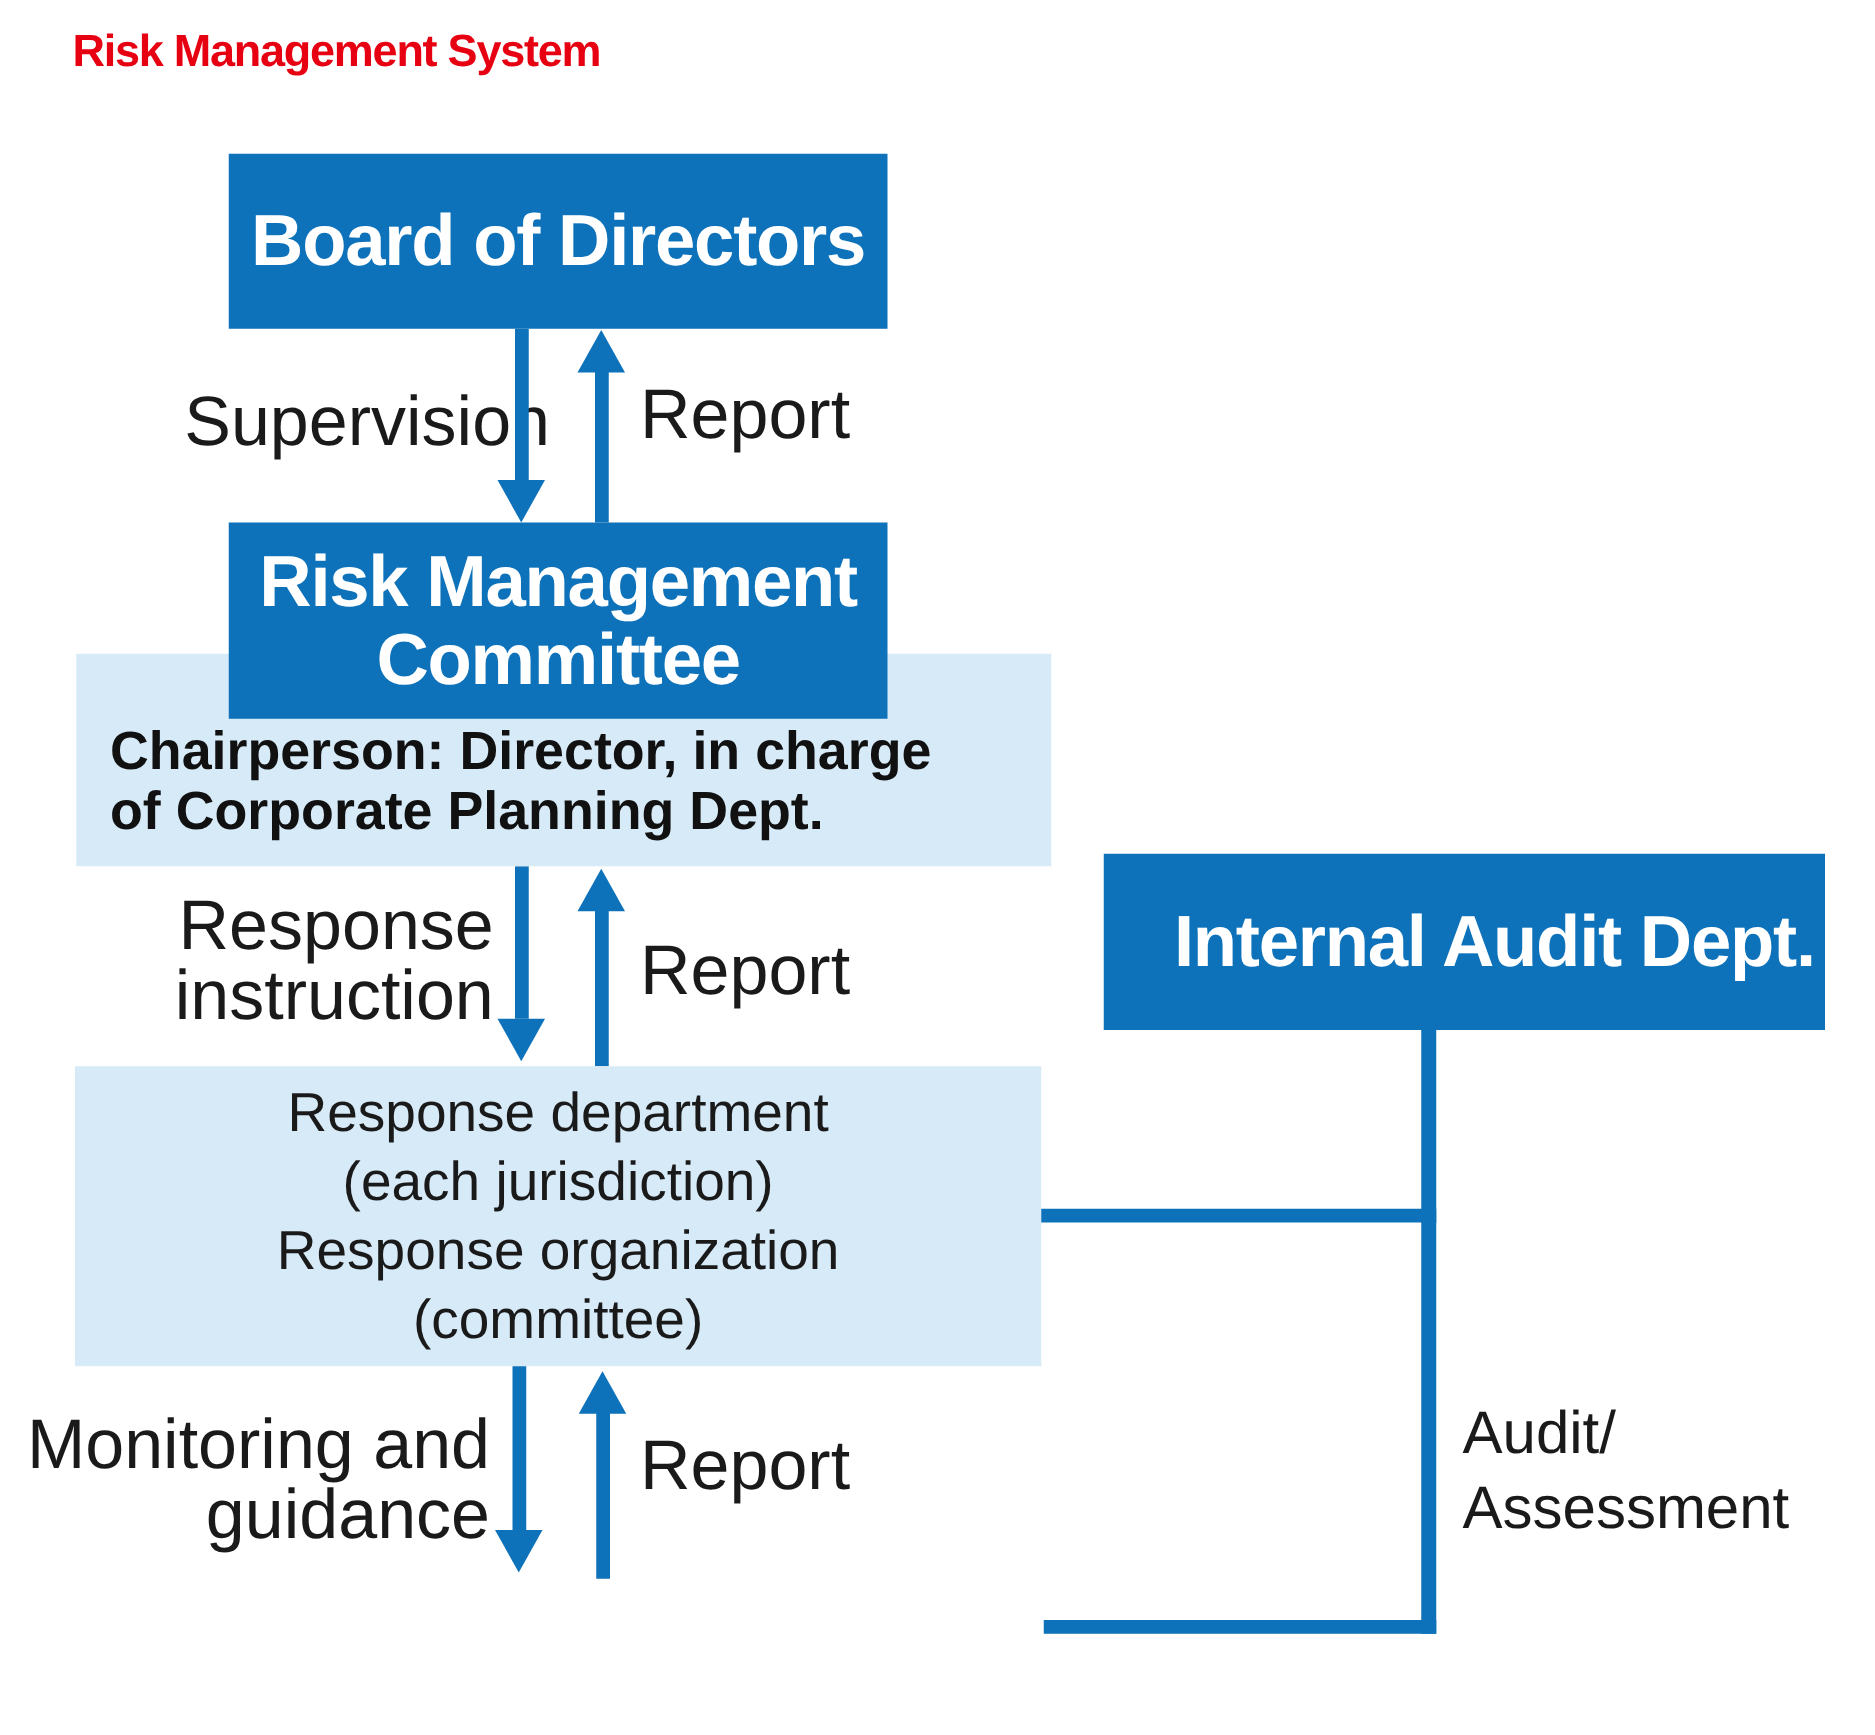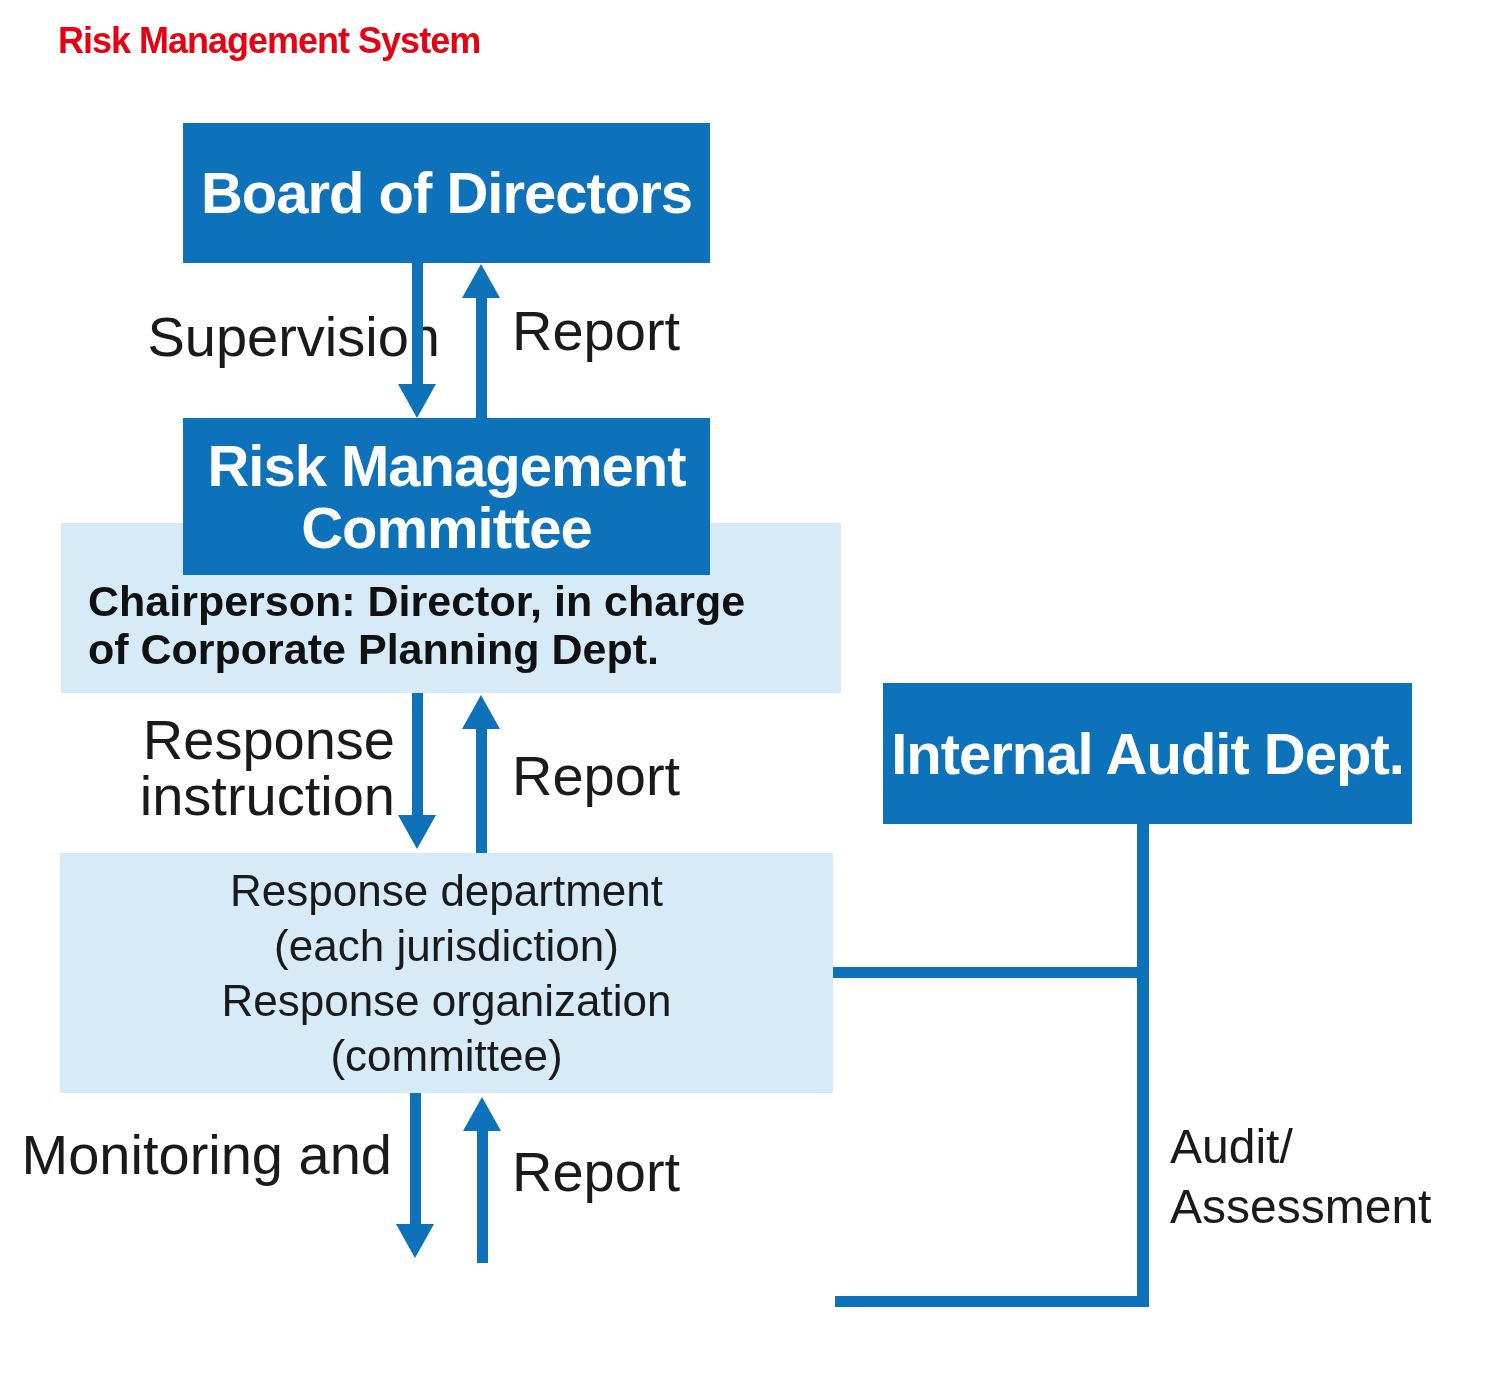--- a/index.html
+++ b/index.html
@@ -41,21 +41,21 @@
   }
 
   #board-box         { left: 183px; top: 123px;  width: 527px; height: 140px; }
   #committee-box     { left: 183px; top: 418px;  width: 527px; height: 157px; z-index: 3; }
   #chairperson-box   { left: 61px;  top: 523px;  width: 780px; height: 170px; z-index: 1;
                        justify-content: flex-end; align-items: flex-start; }
   #chairperson-text  { margin: 0 0 20px 27px; text-align: left;
                        font-size: 43px; font-weight: bold; line-height: 48px; color: #111; }
   #response-box      { left: 60px;  top: 853px;  width: 773px; height: 240px; }
   #subsidiaries-box  { left: 60px;  top: 1262px; width: 775px; height: 98px; }
-  #internal-audit-box{ left: 883px; top: 683px;  width: 529px; height: 141px; }
+  #internal-audit-box{ left: 883px; top: 683px;  width: 529px; height: 141px; padding-left: 48px; }
 
   
   .flow-label {
     font-size: 56px; color: #1a1a1a; line-height: 56px;
     white-space: nowrap;
   }
   .lbl-right { text-align: right; }
 
   #supervision-label { left: 0;    top: 309px;  width: 392px; padding-left: 48px; }
   #report-label-1    { left: 512px; top: 303px; }
@@ -148,20 +148,21 @@
   <div class="abs conn" id="audit-connector-top"></div>
   <div class="abs conn" id="audit-connector-bottom"></div>
 
   <div class="abs" id="audit-assessment-label">
     <div>Audit/</div>
     <div>Assessment</div>
   </div>
 
   <div class="abs flow-label lbl-right" id="monitoring-label">
     <div>Monitoring and</div>
+    <div>guidance</div>
   </div>
   <div class="abs flow-label" id="report-label-3">Report</div>
   <div class="abs shaft" style="left:410px; top:1093px; height:131px;"></div>
   <div class="abs head-down" style="left:396px; top:1224px;"></div>
   <div class="abs head-up" style="left:463px; top:1097px;"></div>
   <div class="abs shaft" style="left:477px; top:1130px; height:133px;"></div>
 
 
 </div>
 

